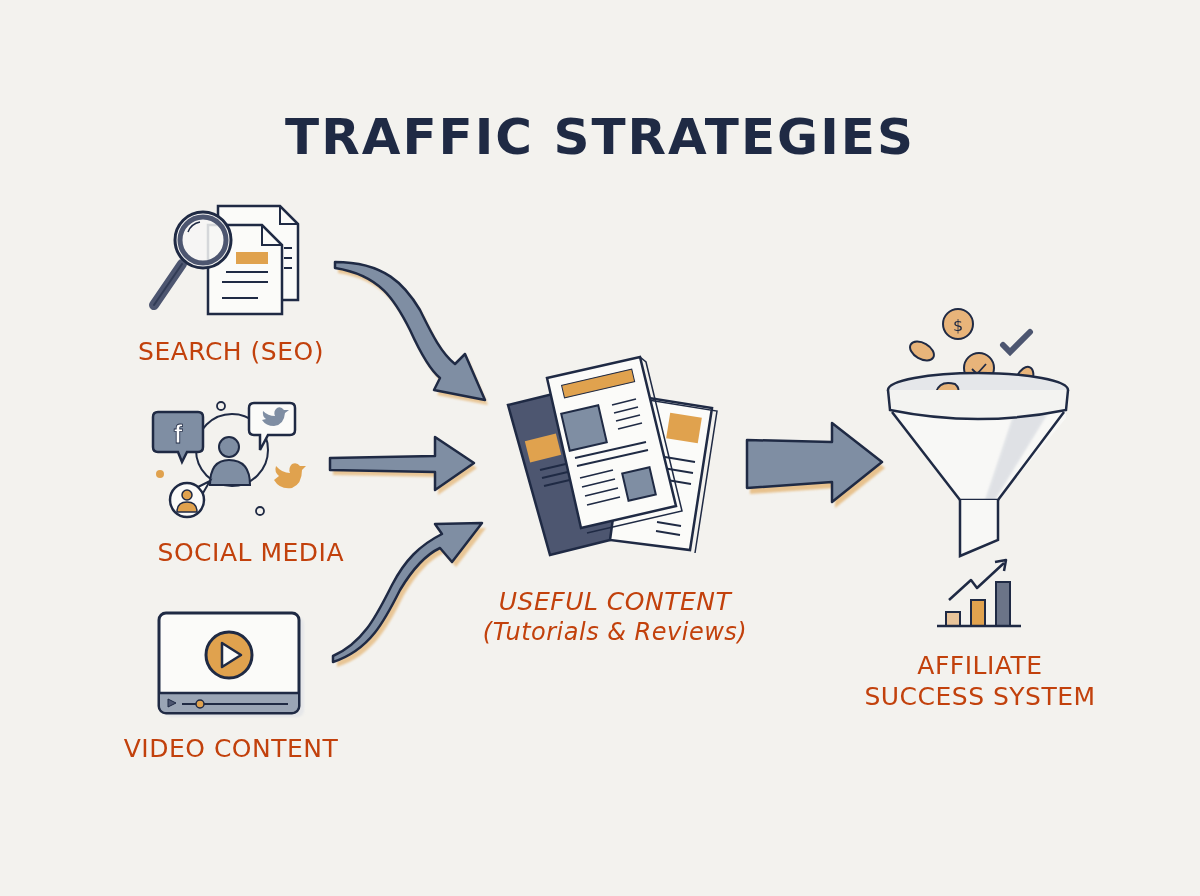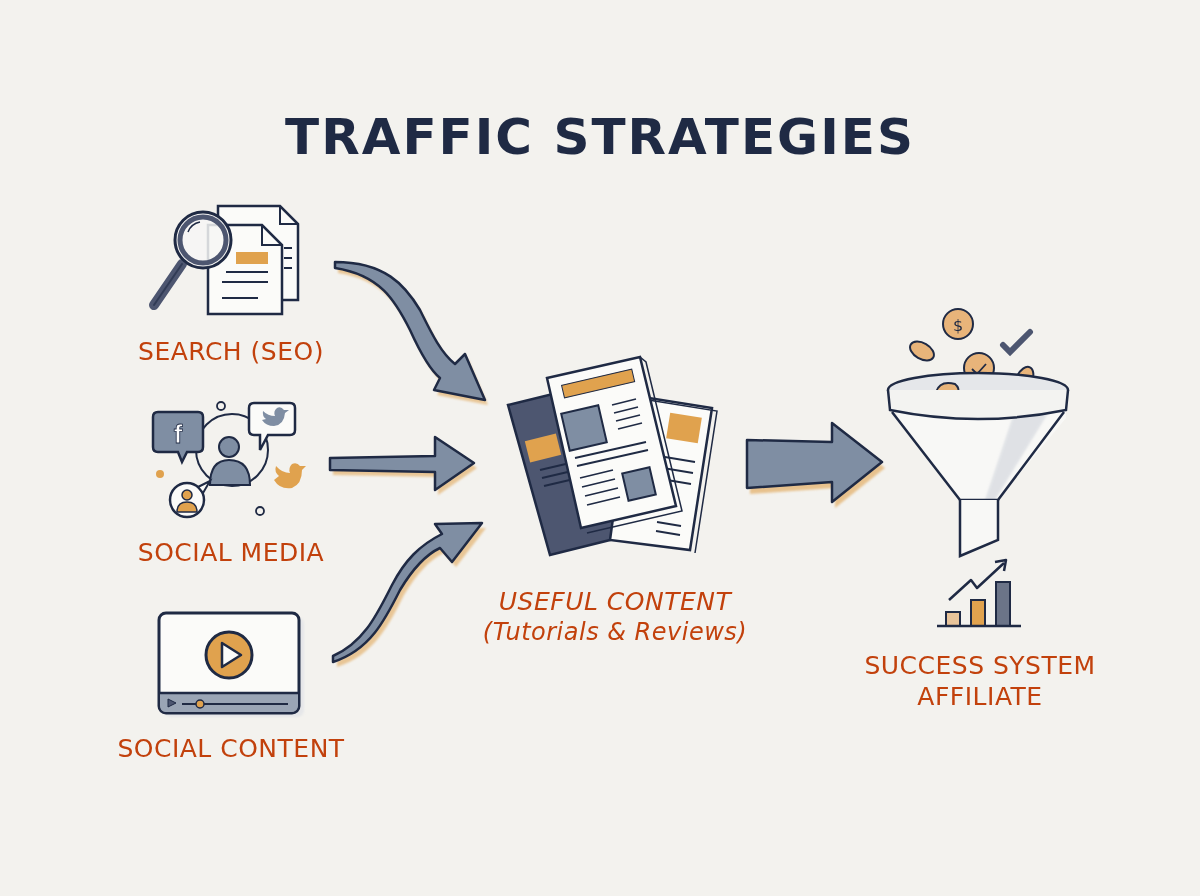--- a/index.html
+++ b/index.html
@@ -168,24 +168,24 @@
     <rect x="946" y="612" width="14" height="14" fill="#e8c49a" stroke="#1f2a44" stroke-width="2"></rect>
     <rect x="971" y="600" width="14" height="26" fill="#e0a24e" stroke="#1f2a44" stroke-width="2"></rect>
     <rect x="996" y="582" width="14" height="44" fill="#6b7488" stroke="#1f2a44" stroke-width="2"></rect>
     <line x1="937" y1="626" x2="1021" y2="626" stroke="#1f2a44" stroke-width="2.5"></line>
     <path d="M949 600 L971 580 L977 588 L1004 563" fill="none" stroke="#1f2a44" stroke-width="2.5" stroke-linejoin="round"></path>
     <path d="M995 562 L1006 560 L1004 571" fill="none" stroke="#1f2a44" stroke-width="2.5" stroke-linejoin="round"></path>
   </g>
 </svg>
 
 <div class="label" style="left:118px; width:226px; top:336px;">SEARCH (SEO)</div>
-<div class="label" style="left:118px; width:226px; top:537px;">SOCIAL MEDIA</div>
-<div class="label" style="left:108px; width:246px; top:733px;">SOCIAL CONTENT</div>
+<div class="label" style="left:118px; width:226px; top:537px;text-align:right;">SOCIAL MEDIA</div>
+<div class="label" style="left:108px; width:246px; top:733px;">VIDEO CONTENT</div>
 
 <div class="label" style="left:470px; width:290px; top:586px;font-style:italic;">
   <div>USEFUL CONTENT</div>
   <div style="font-size:24px;">(Tutorials &amp; Reviews)</div>
 </div>
 
 <div class="label" style="left:850px; width:260px; top:650px;">
+  <div>AFFILIATE</div>
   <div>SUCCESS SYSTEM</div>
-  <div>AFFILIATE</div>
 </div>
 
 </body></html>

